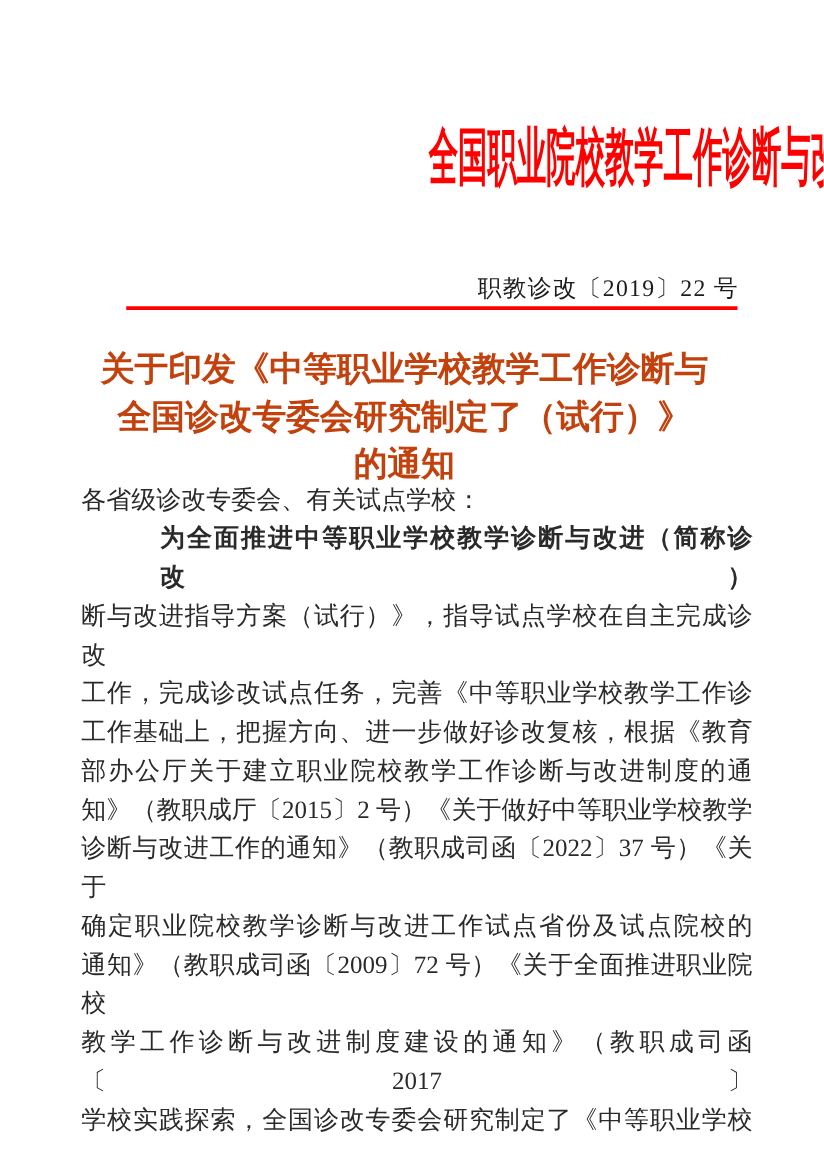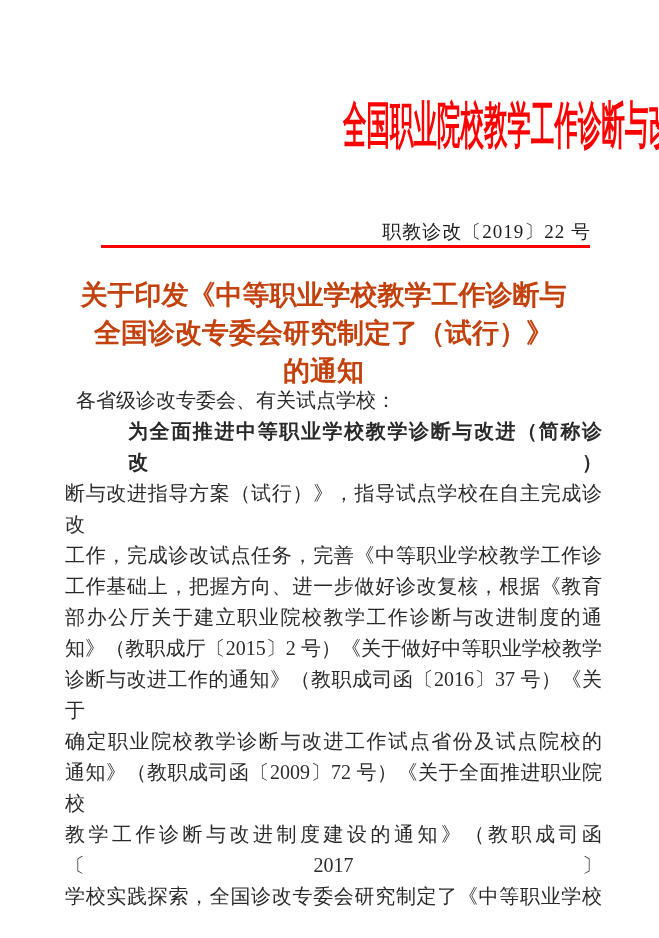--- a/index.html
+++ b/index.html
@@ -75,21 +75,20 @@
     position: absolute;
     top: 385px;
     left: 65px;
     width: 537px;
     font-size: 20px;
     line-height: 31px;
     color: #2a2a2a;
   }
   .salutation {
     text-align: left;
-    margin-left: 11px;
   }
   .bline {
     text-align: justify;
     text-align-last: justify;
     text-justify: inter-character;
   }
   .indent {
     padding-left: 63px;
     font-weight: bold;
   }
@@ -114,21 +113,21 @@
   </div>
 
   <div class="body-block">
     <div class="salutation">各省级诊改专委会、有关试点学校：</div>
     <div class="bline indent">为全面推进中等职业学校教学诊断与改进（简称诊改）</div>
     <div class="bline">断与改进指导方案（试行）》，指导试点学校在自主完成诊改</div>
     <div class="bline">工作，完成诊改试点任务，完善《中等职业学校教学工作诊</div>
     <div class="bline">工作基础上，把握方向、进一步做好诊改复核，根据《教育</div>
     <div class="bline">部办公厅关于建立职业院校教学工作诊断与改进制度的通</div>
     <div class="bline">知》（教职成厅〔2015〕2 号）《关于做好中等职业学校教学</div>
-    <div class="bline">诊断与改进工作的通知》（教职成司函〔2016〕37 号）《关于</div>
+    <div class="bline">诊断与改进工作的通知》（教职成司函〔2022〕37 号）《关于</div>
     <div class="bline">确定职业院校教学诊断与改进工作试点省份及试点院校的</div>
     <div class="bline">通知》（教职成司函〔2009〕72 号）《关于全面推进职业院校</div>
     <div class="bline">教学工作诊断与改进制度建设的通知》（教职成司函〔2017〕</div>
     <div class="bline">学校实践探索，全国诊改专委会研究制定了《中等职业学校</div>
 
   </div>
 
 </div>
 
 </body></html>

